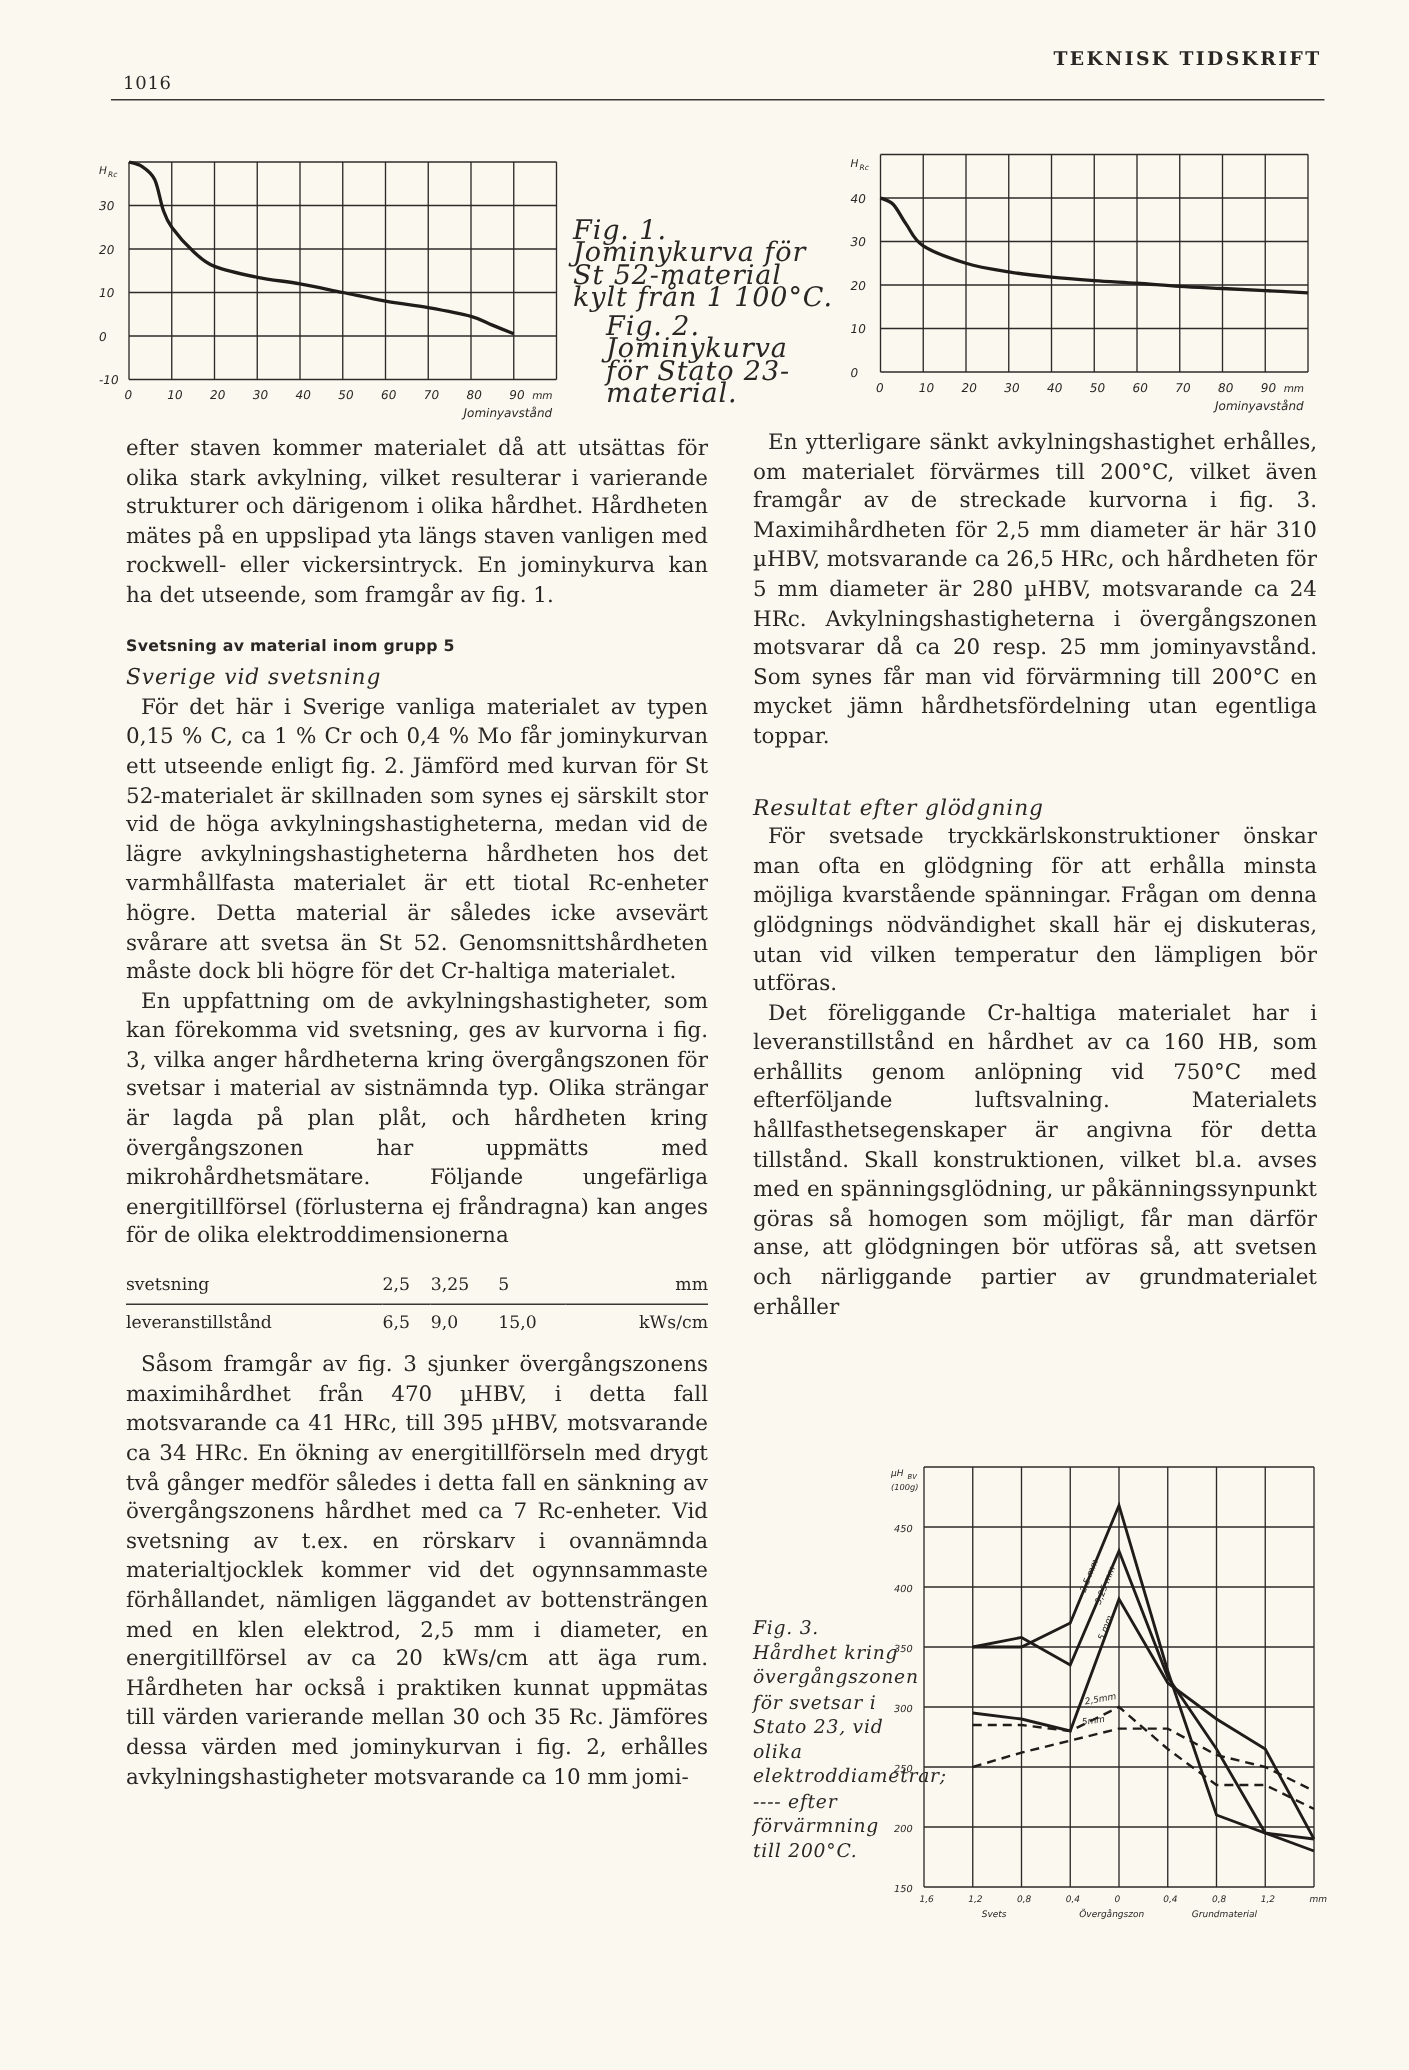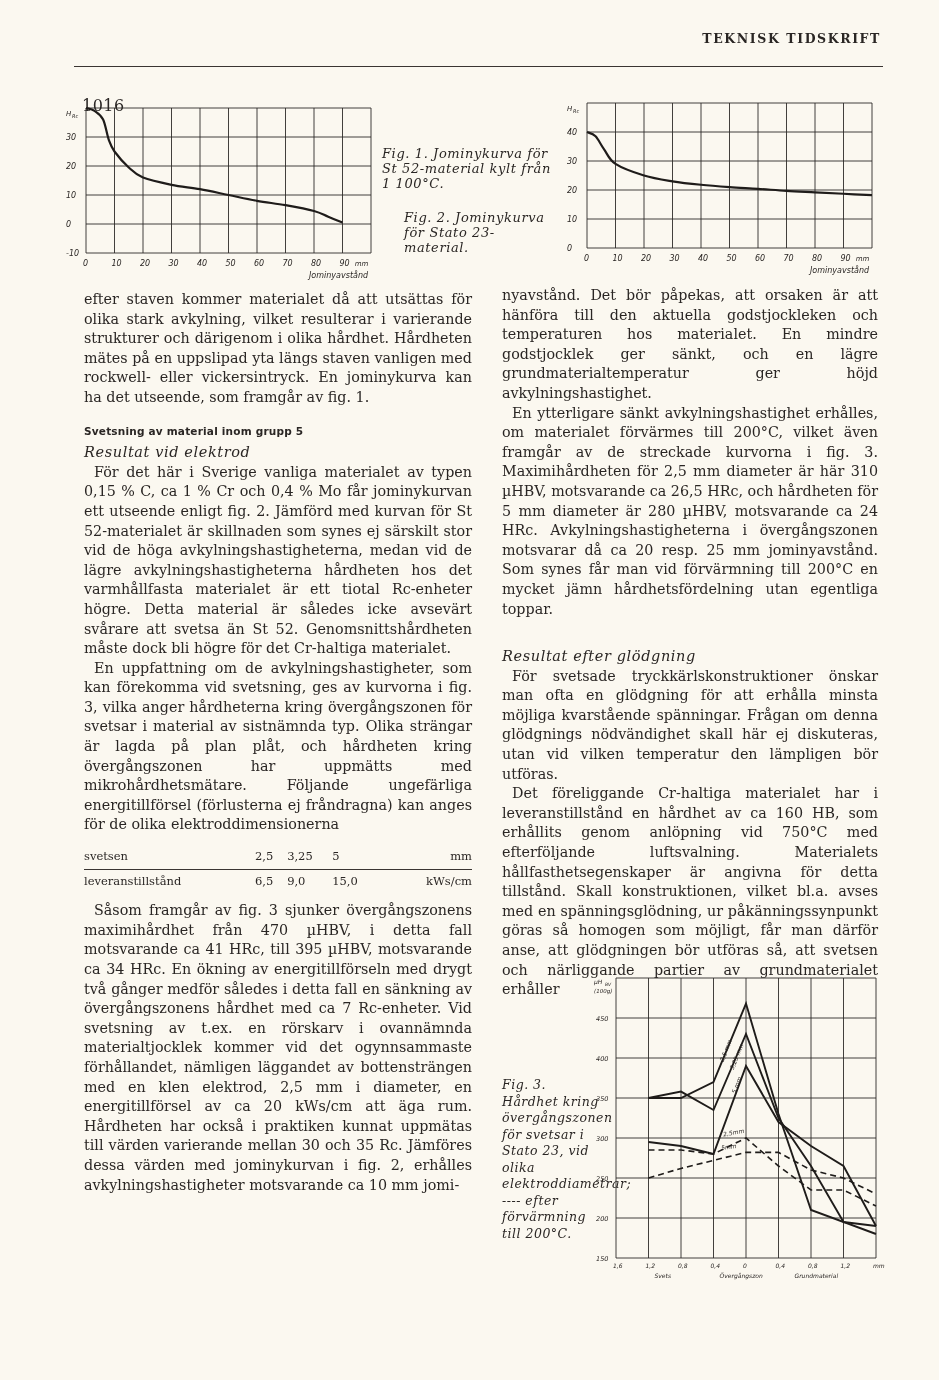--- a/index.html
+++ b/index.html
@@ -2,29 +2,29 @@
 <html><head>
 <meta charset="utf-8">
 <style>
   html, body { margin: 0; padding: 0; }
   body {
     width: 939px; height: 1380px; position: relative; overflow: hidden;
     background: #fbf8f0;
     font-family: "DejaVu Serif", "Liberation Serif", serif;
     color: #2a2624;
   }
-  .page-number { position: absolute; left: 82px; top: 48px; font-size: 16px; letter-spacing: 0.5px; margin-top: 48px; }
+  .page-number { position: absolute; left: 82px; top: 48px; font-size: 12px; letter-spacing: 0.5px; }
   .journal-title { position: absolute; right: 58px; top: 31px; font-size: 12.5px; font-weight: bold; letter-spacing: 1.6px; }
   .header-rule { position: absolute; left: 74px; right: 56px; top: 66px; border-top: 1.4px solid #3a3532; }
 
   .chart { position: absolute; }
   .chart svg { display: block; overflow: visible; }
   .chart text { font-family: "DejaVu Sans", sans-serif; font-style: italic; fill: #2a2624; }
 
-  .caption { position: absolute; font-style: italic; font-size: 13px; line-height: 15px; letter-spacing: 0.6px; }
+  .caption { position: absolute; font-style: italic; font-size: 18px; line-height: 15px; letter-spacing: 0.6px; }
 
   .col { position: absolute; font-size: 14.3px; line-height: 19.6px; text-align: justify; }
   .col p { margin: 0; text-indent: 10px; }
   .col p.noindent { text-indent: 0; }
   .section-head { font-family: "DejaVu Sans", "Liberation Sans", sans-serif; font-weight: bold; font-size: 10.5px; margin-top: 14px; margin-bottom: 2px; letter-spacing: 0.2px; }
   .subhead { font-style: italic; font-size: 14.5px; margin: 0; letter-spacing: 0.6px; }
   .data-table { width: 100%; border-collapse: collapse; font-size: 11.5px; margin: 10px 0 8px 0; }
   .data-table td { padding: 2px 0; }
   .data-table tr:first-child td { border-bottom: 1px solid #3a3532; }
   .data-table td.num { }
@@ -120,46 +120,45 @@
       <text x="2" y="47" font-size="8">40</text>
       <text x="2" y="23" font-size="7">H</text>
       <text x="8" y="25" font-size="5">Rc</text>
       <path d="M22 44 C23.425 44.725 27.7 45.449999999999996 30.549999999999997 48.349999999999994 C33.4 51.24999999999999 35.77499999999999 56.80833333333332 39.099999999999994 61.39999999999999 C42.425 65.99166666666666 43.85 71.55000000000001 50.5 75.9 C57.15 80.25 69.5 84.6 79 87.5 C88.5 90.4 98 91.75333333333333 107.5 93.3 C117 94.84666666666666 126.5 95.81333333333333 136 96.78 C145.5 97.74666666666667 155 98.42333333333333 164.5 99.1 C174 99.77666666666666 183.5 100.21166666666667 193 100.84 C202.5 101.46833333333333 212 102.29 221.5 102.87 C231 103.45 240.5 103.83666666666666 250 104.32 C259.5 104.80333333333333 269 105.28666666666668 278.5 105.77000000000001 C288 106.25333333333334 302.25 106.97833333333334 307 107.22" fill="none" stroke="#1f1c1a" stroke-width="2.2"></path>
     </svg>
 </div>
 
 <div class="col" style="left:84px; top:290px; width:388px;">
   <p class="noindent">efter staven kommer materialet då att utsättas för olika stark avkylning, vilket resulterar i varierande strukturer och därigenom i olika hårdhet. Hårdheten mätes på en uppslipad yta längs staven vanligen med rockwell- eller vickersintryck. En jominykurva kan ha det utseende, som framgår av fig. 1.</p>
   <div class="section-head">Svetsning av material inom grupp 5</div>
-  <div class="subhead">Resultat vid elektrod</div>
+  <div class="subhead">Sverige vid svetsning</div>
   <p>För det här i Sverige vanliga materialet av typen 0,15 % C, ca 1 % Cr och 0,4 % Mo får jominykurvan ett utseende enligt fig. 2. Jämförd med kurvan för St 52-materialet är skillnaden som synes ej särskilt stor vid de höga avkylningshastigheterna, medan vid de lägre avkylningshastigheterna hårdheten hos det varmhållfasta materialet är ett tiotal Rc-enheter högre. Detta material är således icke avsevärt svårare att svetsa än St 52. Genomsnittshårdheten måste dock bli högre för det Cr-haltiga materialet.</p>
   <p>En uppfattning om de avkylningshastigheter, som kan förekomma vid svetsning, ges av kurvorna i fig. 3, vilka anger hårdheterna kring övergångszonen för svetsar i material av sistnämnda typ. Olika strängar är lagda på plan plåt, och hårdheten kring övergångszonen har uppmätts med mikrohårdhetsmätare. Följande ungefärliga energitillförsel (förlusterna ej fråndragna) kan anges för de olika elektroddimensionerna</p>
   <table class="data-table">
     <tbody>
         <tr>
-      <td>svetsen</td>
+      <td>svetsning</td>
       <td class="num">2,5</td>
       <td class="num">3,25</td>
       <td class="num">5</td>
       <td class="unit">mm</td>
     </tr>
     <tr>
       <td>leveranstillstånd</td>
       <td class="num">6,5</td>
       <td class="num">9,0</td>
       <td class="num">15,0</td>
       <td class="unit">kWs/cm</td>
     </tr>
   </tbody>
     </table>
   <p>Såsom framgår av fig. 3 sjunker övergångszonens maximihårdhet från 470 µHBV, i detta fall motsvarande ca 41 HRc, till 395 µHBV, motsvarande ca 34 HRc. En ökning av energitillförseln med drygt två gånger medför således i detta fall en sänkning av övergångszonens hårdhet med ca 7 Rc-enheter. Vid svetsning av t.ex. en rörskarv i ovannämnda materialtjocklek kommer vid det ogynnsammaste förhållandet, nämligen läggandet av bottensträngen med en klen elektrod, 2,5 mm i diameter, en energitillförsel av ca 20 kWs/cm att äga rum. Hårdheten har också i praktiken kunnat uppmätas till värden varierande mellan 30 och 35 Rc. Jämföres dessa värden med jominykurvan i fig. 2, erhålles avkylningshastigheter motsvarande ca 10 mm jomi-</p>
 </div>
 
 <div class="col" style="left:502px; top:286px; width:376px;">
-  <p class="noindent">nyavstånd. Det bör påpekas, att orsaken är att hänföra till den aktuella godstjockleken och temperaturen hos materialet. En mindre godstjocklek ger sänkt, och en lägre grundmaterialtemperatur ger höjd avkylningshastighet.</p>
   <p>En ytterligare sänkt avkylningshastighet erhålles, om materialet förvärmes till 200°C, vilket även framgår av de streckade kurvorna i fig. 3. Maximihårdheten för 2,5 mm diameter är här 310 µHBV, motsvarande ca 26,5 HRc, och hårdheten för 5 mm diameter är 280 µHBV, motsvarande ca 24 HRc. Avkylningshastigheterna i övergångszonen motsvarar då ca 20 resp. 25 mm jominyavstånd. Som synes får man vid förvärmning till 200°C en mycket jämn hårdhetsfördelning utan egentliga toppar.</p>
   <div class="subhead" style="margin-top:28px;">Resultat efter glödgning</div>
   <p>För svetsade tryckkärlskonstruktioner önskar man ofta en glödgning för att erhålla minsta möjliga kvarstående spänningar. Frågan om denna glödgnings nödvändighet skall här ej diskuteras, utan vid vilken temperatur den lämpligen bör utföras.</p>
   <p>Det föreliggande Cr-haltiga materialet har i leveranstillstånd en hårdhet av ca 160 HB, som erhållits genom anlöpning vid 750°C med efterföljande luftsvalning. Materialets hållfasthetsegenskaper är angivna för detta tillstånd. Skall konstruktionen, vilket bl.a. avses med en spänningsglödning, ur påkänningssynpunkt göras så homogen som möjligt, får man därför anse, att glödgningen bör utföras så, att svetsen och närliggande partier av grundmaterialet erhåller</p>
 </div>
 
 <div class="fig3-caption">Fig. 3. Hårdhet kring övergångszonen för svetsar i Stato 23, vid olika elektroddiametrar; ---- efter förvärmning till 200°C.</div>
 <div class="chart" style="left:592px; top:970px;">
   <svg id="fig3-svg" width="300" height="310">
       <line x1="24" y1="8" x2="24" y2="288" stroke="#2e2a28" stroke-width="0.9"></line>

